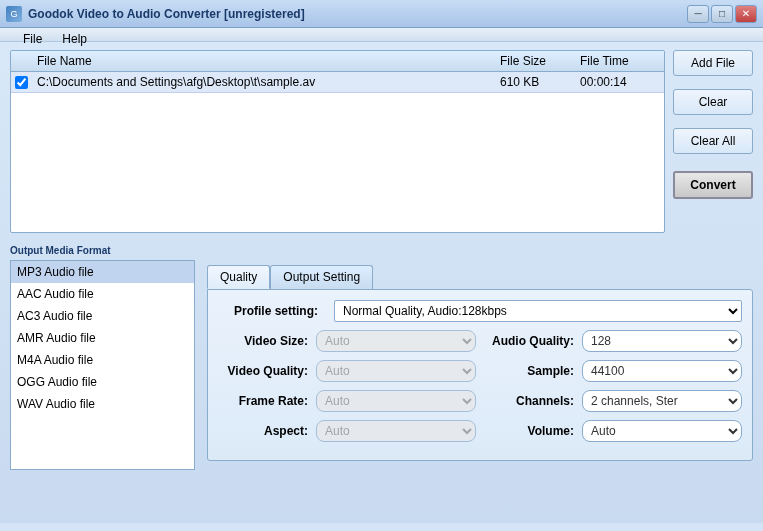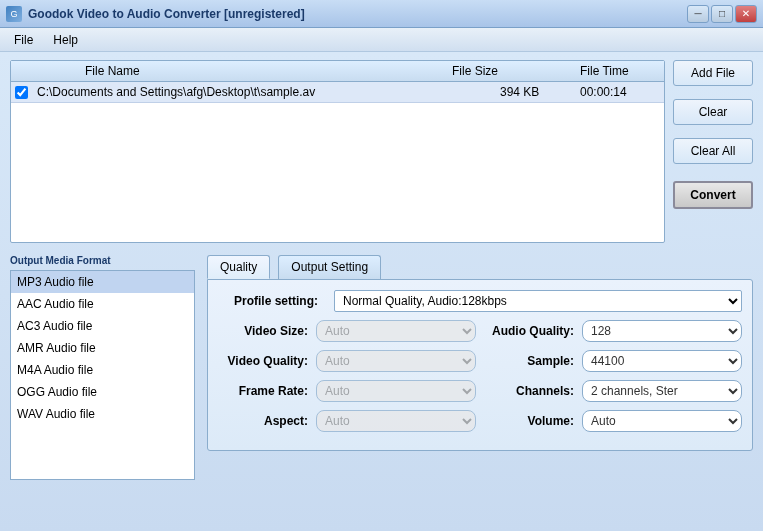--- a/index.html
+++ b/index.html
@@ -59,25 +59,25 @@
       justify-content: center;
       font-size: 10px;
       color: #333;
     }
     .title-btn.close { background: linear-gradient(to bottom, #e08080, #c04040); color: white; }
 
     
     .menu-bar {
       background: linear-gradient(to bottom, #e8f0f8, #d0dff0);
       border-bottom: 1px solid #b0c8e0;
-      padding: 2px 8px;
+      padding: 2px 17px;
       display: flex;
       gap: 8px;
-      height: 24px;
-      align-items: center;
+      height: 14px;
+      align-items: flex-start;
     }
     .menu-item {
       padding: 2px 6px;
       cursor: pointer;
       font-size: 12px;
       color: #000;
       border-radius: 2px;
     }
 
     
@@ -97,21 +97,20 @@
       flex: 1;
       border: 1px solid #8aaccc;
       background: white;
       border-radius: 2px;
     }
     .file-table-header {
       display: flex;
       background: linear-gradient(to bottom, #ddeeff, #c8dcf0);
       border-bottom: 1px solid #8aaccc;
       padding: 3px 4px;
-      gap: 48px;
     }
     .file-table-header .col-check { width: 22px; }
     .file-table-header .col-name { flex: 1; font-weight: normal; }
     .file-table-header .col-size { width: 80px; }
     .file-table-header .col-time { width: 80px; }
     .file-table-body {
       min-height: 160px;
     }
     .file-row {
       display: flex;
@@ -178,21 +177,22 @@
     }
     .format-item.selected { background: #c0d4f0; }
 
     
     .settings-panel {
       flex: 1;
     }
     .tabs {
       display: flex;
       margin-bottom: 0;
-      gap: 8px;
+      gap: 0;
+      margin-top: 20px;
     }
     .tab {
       padding: 4px 12px;
       border: 1px solid #8aaccc;
       border-bottom: none;
       background: linear-gradient(to bottom, #ddeeff, #c8dcf0);
       cursor: pointer;
       font-size: 12px;
       border-radius: 3px 3px 0 0;
     }
@@ -294,21 +294,21 @@
         <div class="col-name">File Name</div>
         <div class="col-size">File Size</div>
         <div class="col-time">File Time</div>
       </div>
       <div class="file-table-body">
         <div class="file-row">
           <div class="col-check">
             <input type="checkbox" checked="" style="">
           </div>
           <div class="col-name">C:\Documents and Settings\afg\Desktop\t\sample.av</div>
-          <div class="col-size">394 KB</div>
+          <div class="col-size">610 KB</div>
           <div class="col-time">00:00:14</div>
         </div>
       </div>
     </div>
     <div class="action-buttons">
       <button class="action-btn">Add File</button>
       <button class="action-btn">Clear</button>
       <button class="action-btn">Clear All</button>
       <button class="action-btn convert-btn">Convert</button>
     </div>

